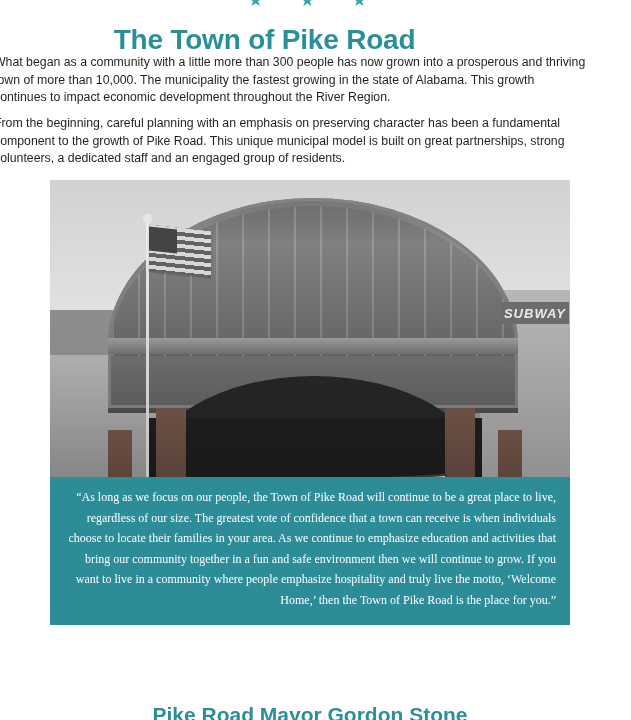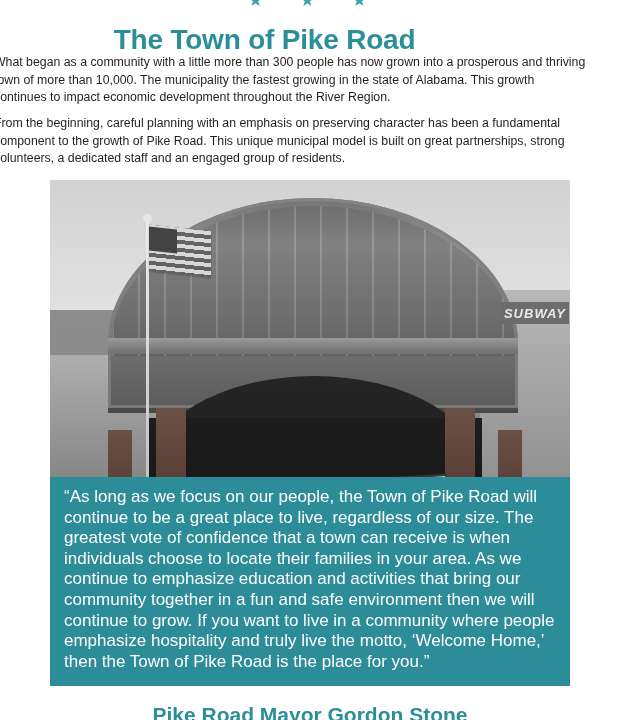--- a/index.html
+++ b/index.html
@@ -210,24 +210,24 @@
   .quote-block {
     position: absolute;
     left: 50px;
     top: 477px;
     width: 520px;
     background: #2c8d99;
     padding: 10px 14px 14px 14px;
   }
   .quote-text {
     color: #ffffff;
-    font-size: 17px;
+    font-size: 12px;
     line-height: 20.6px;
-    text-align: left;
-    font-family: Liberation Sans, sans-serif;
+    text-align: right;
+    font-family: Liberation Serif, serif;
   }
   .mayor-name {
     position: absolute;
     left: 50px;
     top: 703px;
     width: 520px;
     text-align: center;
     color: #2b8f99;
     font-size: 21px;
     font-weight: bold;

